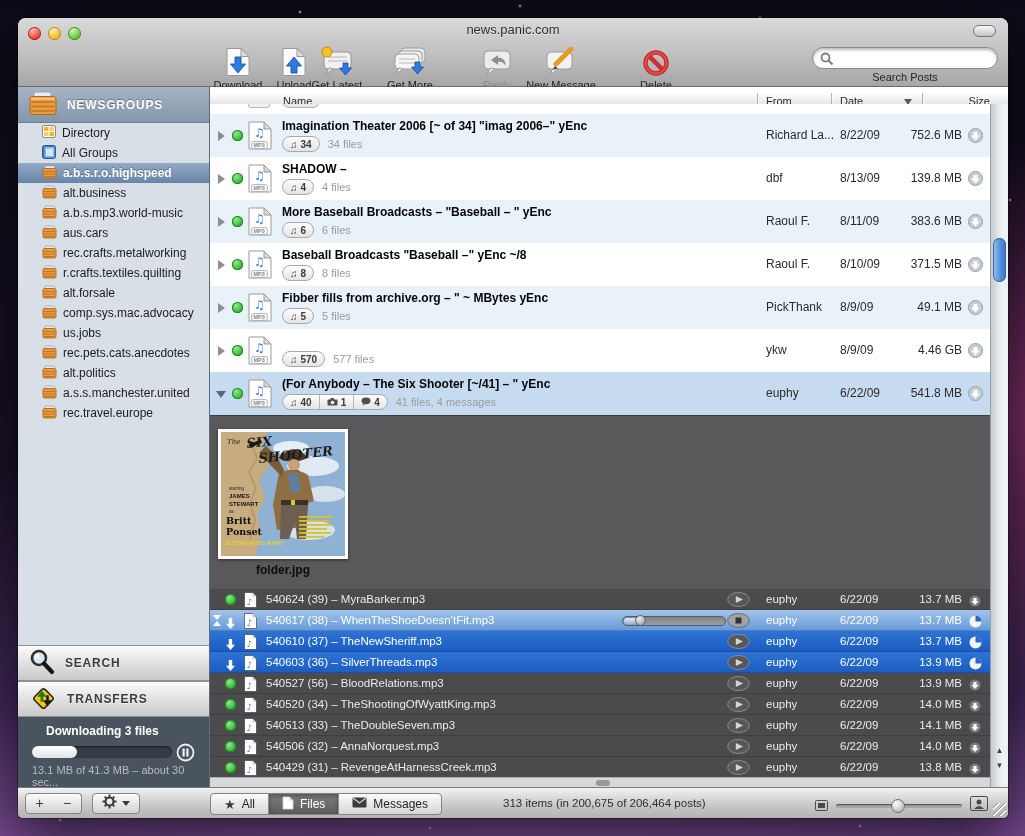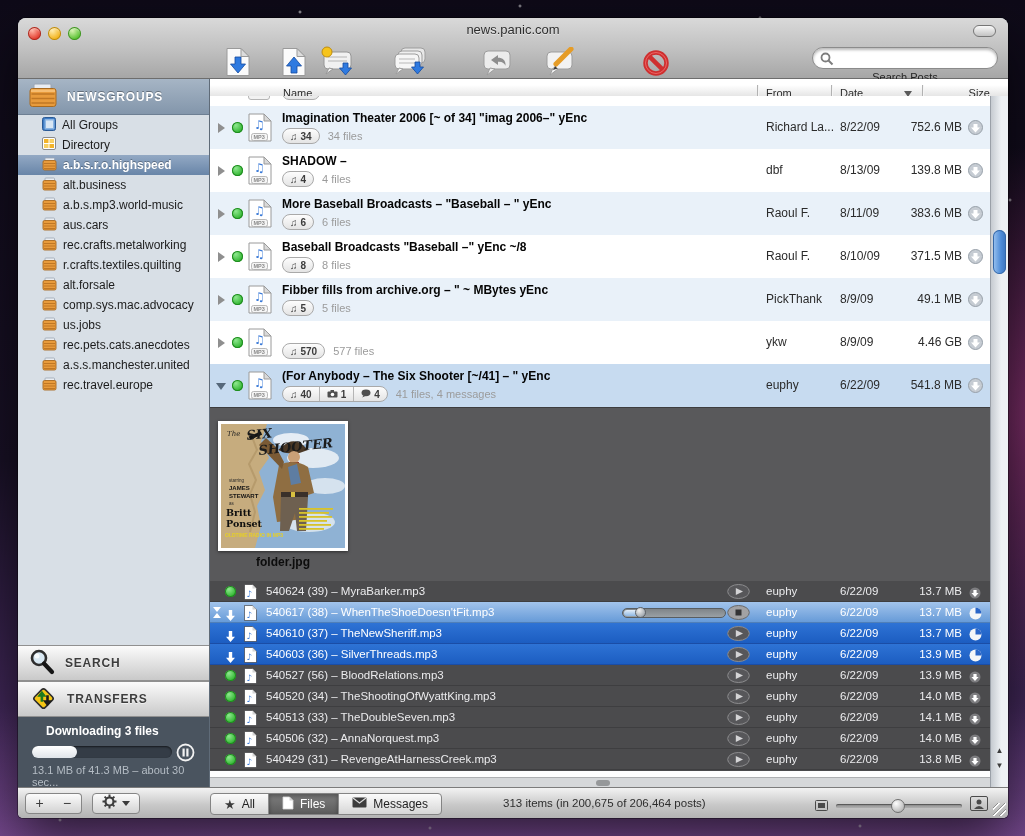--- a/index.html
+++ b/index.html
@@ -19,32 +19,32 @@
       radial-gradient(1200px 420px at 50% 112%, rgba(150,90,180,.75), transparent 70%),
       linear-gradient(180deg,#0e0a18 0%, #191126 55%, #42285a 85%, #6d4484 100%);
   }
 
   
   .window { position:absolute; left:18px; top:18px; width:990px; height:800px;
     border-radius:8px 8px 5px 5px; overflow:hidden; background:#d8dfe6;
     box-shadow:0 22px 55px rgba(0,0,0,.65), 0 0 0 1px rgba(0,0,0,.35);
     display:flex; flex-direction:column; }
 
-  .chrome { position:relative; height:61px; flex:none;
+  .chrome { position:relative; height:69px; flex:none;
     background:linear-gradient(#d9d9d9,#bfbfbf 55%,#a6a6a6); border-bottom:1px solid #6d6d6d; }
   .tl { position:absolute; top:9px; width:13px; height:13px; border-radius:50%; }
   .tl-close { left:10px; background:radial-gradient(circle at 35% 30%, #ffb0a0, #e2392c 70%); box-shadow:inset 0 0 0 1px #a62a1f, inset 0 2px 2px rgba(255,255,255,.5); }
   .tl-min   { left:30px; background:radial-gradient(circle at 35% 30%, #ffeaa6, #f2b117 70%); box-shadow:inset 0 0 0 1px #b8880f, inset 0 2px 2px rgba(255,255,255,.5); }
   .tl-zoom  { left:50px; background:radial-gradient(circle at 35% 30%, #d4f2ac, #54c02f 70%); box-shadow:inset 0 0 0 1px #3f8f22, inset 0 2px 2px rgba(255,255,255,.5); }
   .win-title { position:absolute; top:4px; left:50%; transform:translateX(-50%);
     font-size:13px; color:#2e2e2e; text-shadow:0 1px 0 rgba(255,255,255,.5); }
   .lozenge { position:absolute; right:12px; top:7px; width:23px; height:12px; border-radius:7px;
     background:linear-gradient(#fafafa,#c2c2c2); border:1px solid #767676; }
 
-  .tb-btn { position:absolute; top:27px; height:48px; text-align:left; cursor:default; }
+  .tb-btn { position:absolute; top:27px; height:48px; text-align:center; cursor:default; }
   .tb-ico { height:32px; display:flex; align-items:flex-end; justify-content:center; }
   .tb-label { font-size:11px; color:#242424; margin-top:2px; }
   .tb-label.disabled { color:#8b8b8b; }
   .search-group { position:absolute; right:10px; top:29px; width:186px; text-align:center; }
   .search-field { position:relative; height:22px; border-radius:12px; background:#fff;
     border:1px solid #8b8b8b; box-shadow:inset 0 2px 3px rgba(0,0,0,.28); }
   .search-field input { position:absolute; left:26px; top:2px; width:150px; height:16px; border:none; outline:none; font-size:12px; background:transparent; }
   .search-mag { position:absolute; left:7px; top:4px; }
 
   
@@ -282,44 +282,44 @@
                 <line x1="3.5" y1="16.5" x2="26.5" y2="16.5" stroke="#c07724" stroke-width="1.6"></line>
                 <line x1="3.5" y1="21" x2="26.5" y2="21" stroke="#c07724" stroke-width="1.6"></line>
                 <rect x="3" y="7.5" width="24" height="2.5" fill="#f6bd71"></rect>
               </svg>
           </span>
           <span>NEWSGROUPS</span>
         </div>
         <div class="sg-list">
             <div class="sg-item">
     <span class="sg-icon">
-      
-      <svg width="14" height="14">
-                  <rect x="0.5" y="0.5" width="13" height="13" rx="2" fill="#3f7cc4" stroke="#2a5a96"></rect>
-                  <rect x="2.5" y="2" width="10" height="10.5" rx="1" fill="#8ab4e2"></rect>
-                  <rect x="4" y="3.5" width="7" height="7.5" fill="#d8e6f4"></rect>
-                </svg>
-      
-    </span>
-    <span class="sg-label">All Groups</span>
-  </div>
-            <div class="sg-item">
-    <span class="sg-icon">
       <svg width="14" height="13">
                   <rect x="0.5" y="0.5" width="13" height="12" rx="1.5" fill="#fff" stroke="#8a8a8a"></rect>
                   <rect x="2" y="2" width="4.5" height="4" fill="#f2b32a"></rect>
                   <rect x="7.5" y="2" width="4.5" height="4" fill="#f8d062"></rect>
                   <rect x="2" y="7" width="4.5" height="4" fill="#f8d062"></rect>
                   <rect x="7.5" y="7" width="4.5" height="4" fill="#f2b32a"></rect>
                 </svg>
       
       
     </span>
     <span class="sg-label">Directory</span>
   </div>
+            <div class="sg-item">
+    <span class="sg-icon">
+      
+      <svg width="14" height="14">
+                  <rect x="0.5" y="0.5" width="13" height="13" rx="2" fill="#3f7cc4" stroke="#2a5a96"></rect>
+                  <rect x="2.5" y="2" width="10" height="10.5" rx="1" fill="#8ab4e2"></rect>
+                  <rect x="4" y="3.5" width="7" height="7.5" fill="#d8e6f4"></rect>
+                </svg>
+      
+    </span>
+    <span class="sg-label">All Groups</span>
+  </div>
             <div class="sg-item selected">
     <span class="sg-icon">
       
       
       <svg width="15" height="14">
                   <rect x="3" y="1" width="9.5" height="4" rx=".8" fill="#e9edf2" stroke="#9aa4b2" stroke-width=".8"></rect>
                   <rect x="1" y="3.5" width="13" height="9.5" rx="1.5" fill="#e89b3c" stroke="#a86a20" stroke-width=".9"></rect>
                   <line x1="2" y1="6.5" x2="13" y2="6.5" stroke="#c07724"></line>
                   <line x1="2" y1="9" x2="13" y2="9" stroke="#c07724"></line>
                   <line x1="2" y1="11.5" x2="13" y2="11.5" stroke="#c07724"></line>
@@ -445,20 +445,34 @@
       
       <svg width="15" height="14">
                   <rect x="3" y="1" width="9.5" height="4" rx=".8" fill="#e9edf2" stroke="#9aa4b2" stroke-width=".8"></rect>
                   <rect x="1" y="3.5" width="13" height="9.5" rx="1.5" fill="#e89b3c" stroke="#a86a20" stroke-width=".9"></rect>
                   <line x1="2" y1="6.5" x2="13" y2="6.5" stroke="#c07724"></line>
                   <line x1="2" y1="9" x2="13" y2="9" stroke="#c07724"></line>
                   <line x1="2" y1="11.5" x2="13" y2="11.5" stroke="#c07724"></line>
                 </svg>
     </span>
     <span class="sg-label">rec.pets.cats.anecdotes</span>
+  </div>
+            <div class="sg-item">
+    <span class="sg-icon">
+      
+      
+      <svg width="15" height="14">
+                  <rect x="3" y="1" width="9.5" height="4" rx=".8" fill="#e9edf2" stroke="#9aa4b2" stroke-width=".8"></rect>
+                  <rect x="1" y="3.5" width="13" height="9.5" rx="1.5" fill="#e89b3c" stroke="#a86a20" stroke-width=".9"></rect>
+                  <line x1="2" y1="6.5" x2="13" y2="6.5" stroke="#c07724"></line>
+                  <line x1="2" y1="9" x2="13" y2="9" stroke="#c07724"></line>
+                  <line x1="2" y1="11.5" x2="13" y2="11.5" stroke="#c07724"></line>
+                </svg>
+    </span>
+    <span class="sg-label">alt.politics</span>
   </div>
             <div class="sg-item">
     <span class="sg-icon">
       
       
       <svg width="15" height="14">
                   <rect x="3" y="1" width="9.5" height="4" rx=".8" fill="#e9edf2" stroke="#9aa4b2" stroke-width=".8"></rect>
                   <rect x="1" y="3.5" width="13" height="9.5" rx="1.5" fill="#e89b3c" stroke="#a86a20" stroke-width=".9"></rect>
                   <line x1="2" y1="6.5" x2="13" y2="6.5" stroke="#c07724"></line>
                   <line x1="2" y1="9" x2="13" y2="9" stroke="#c07724"></line>

